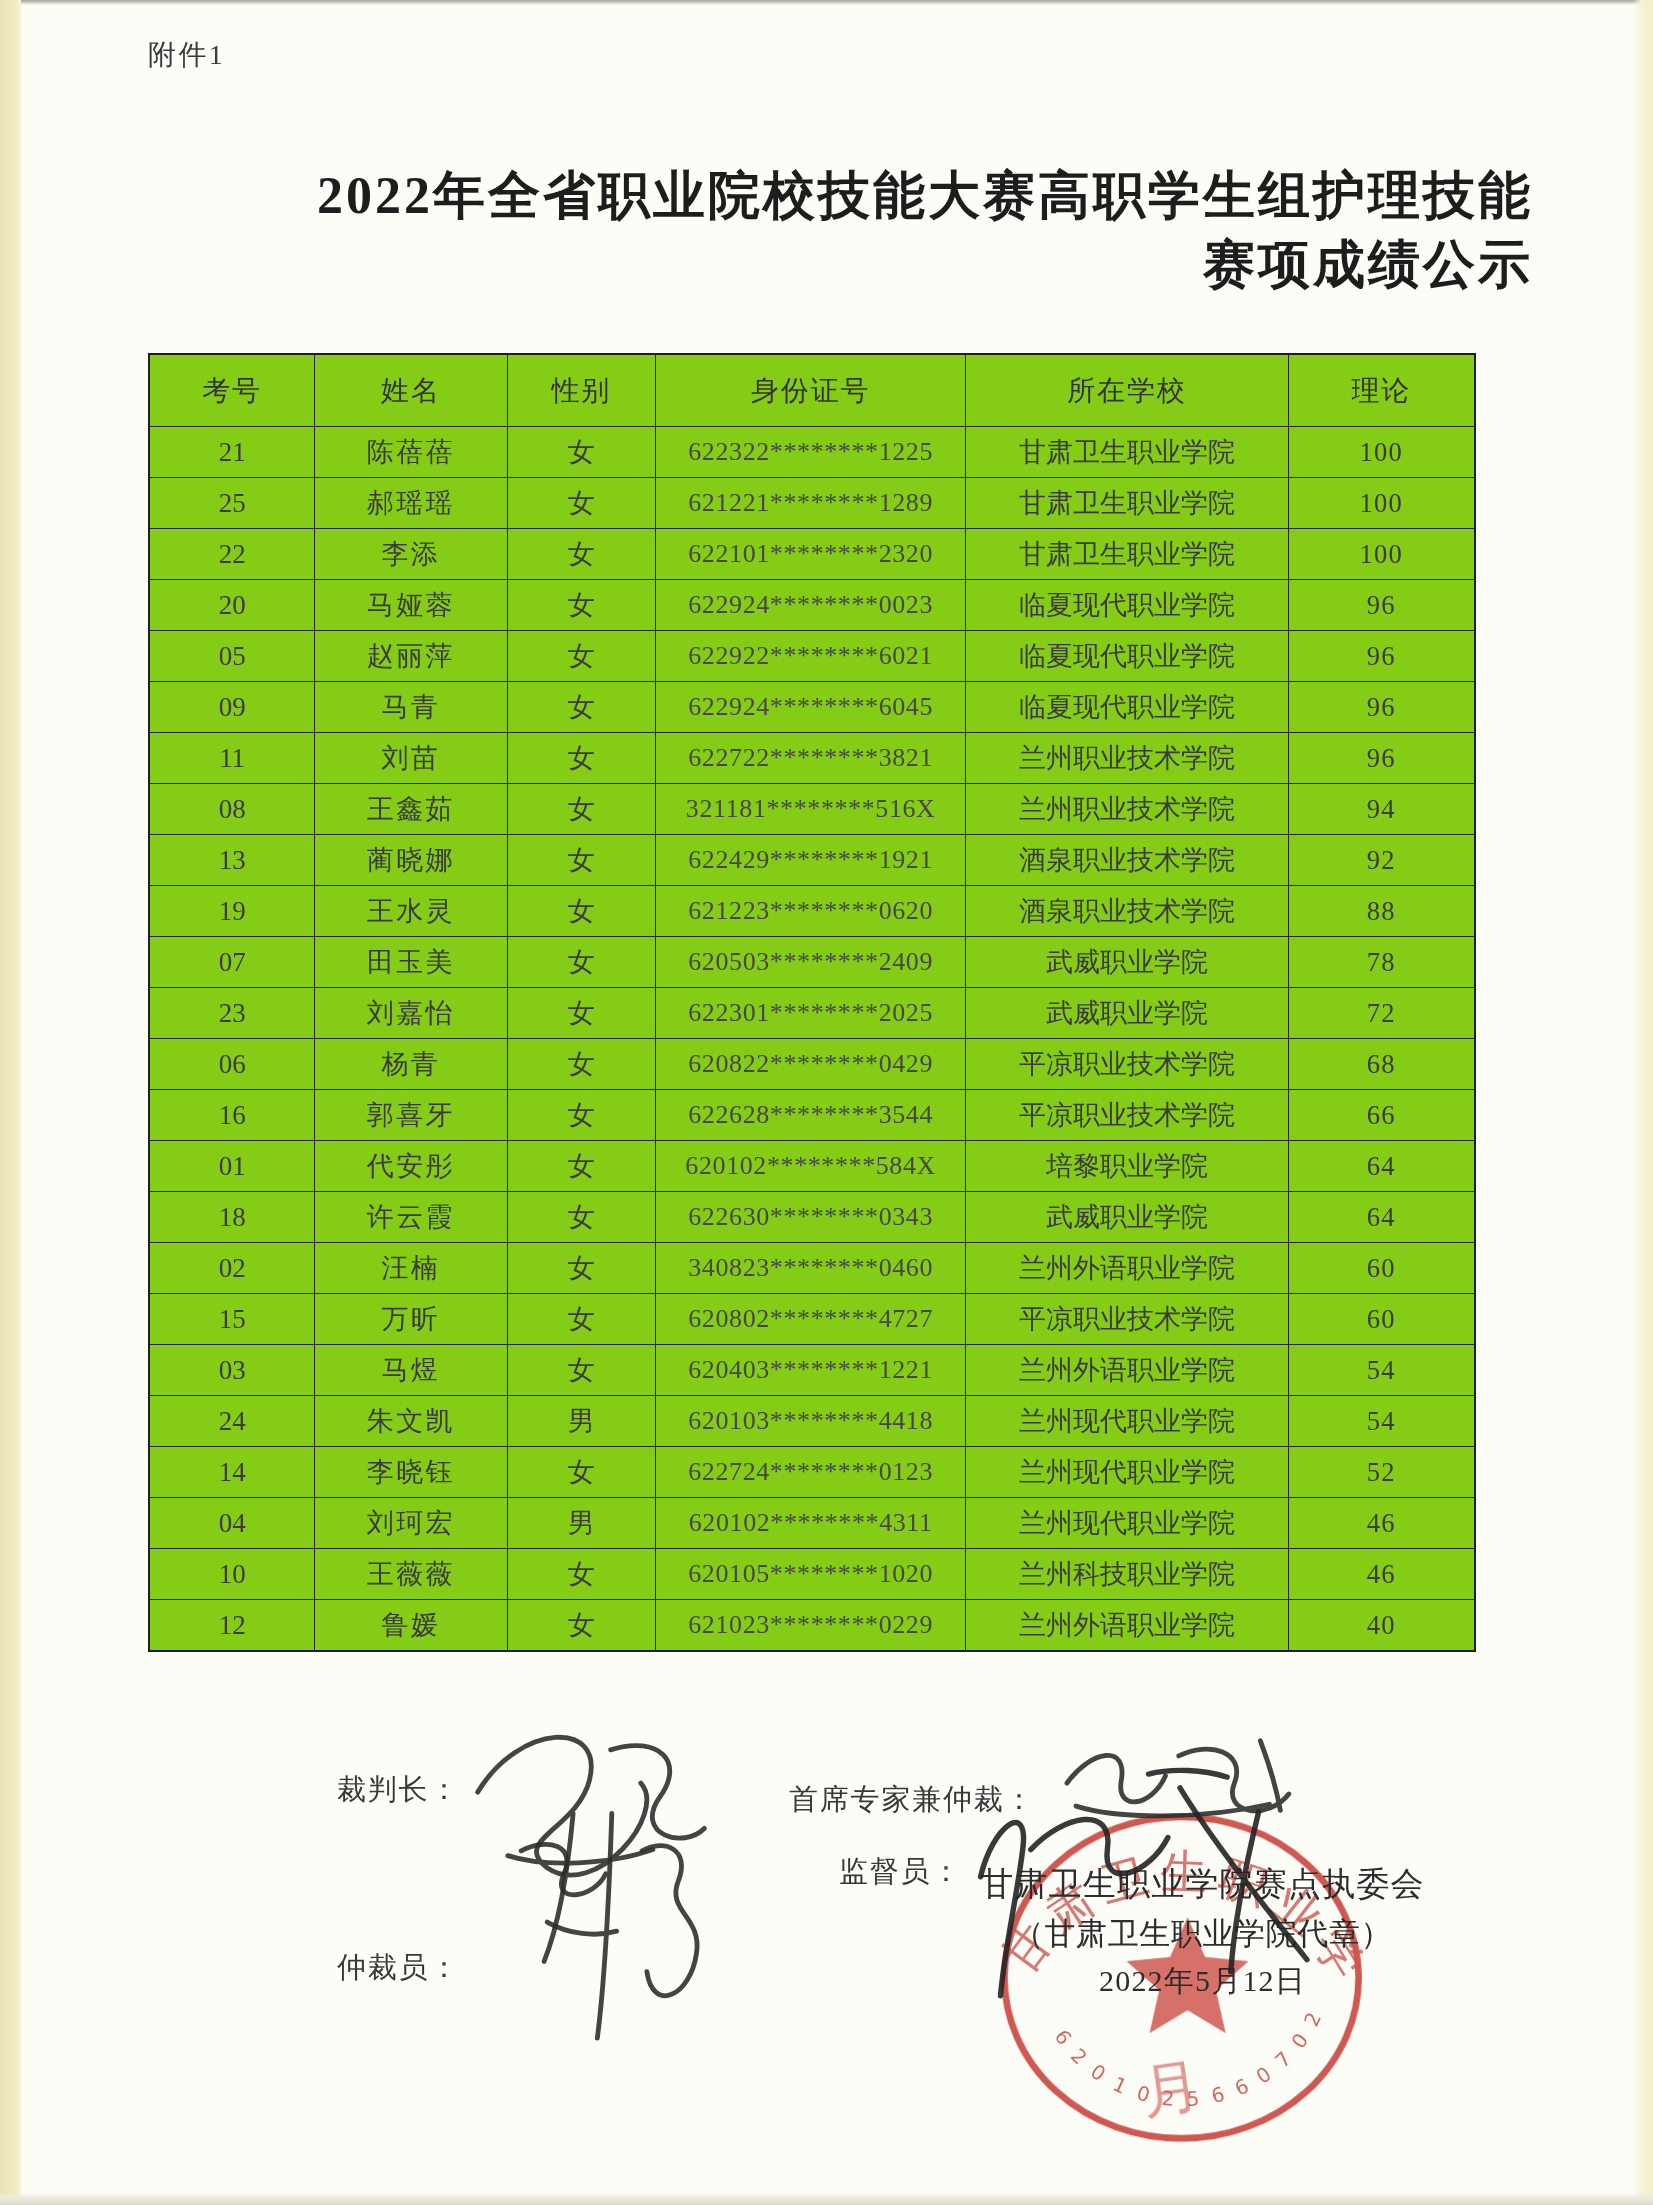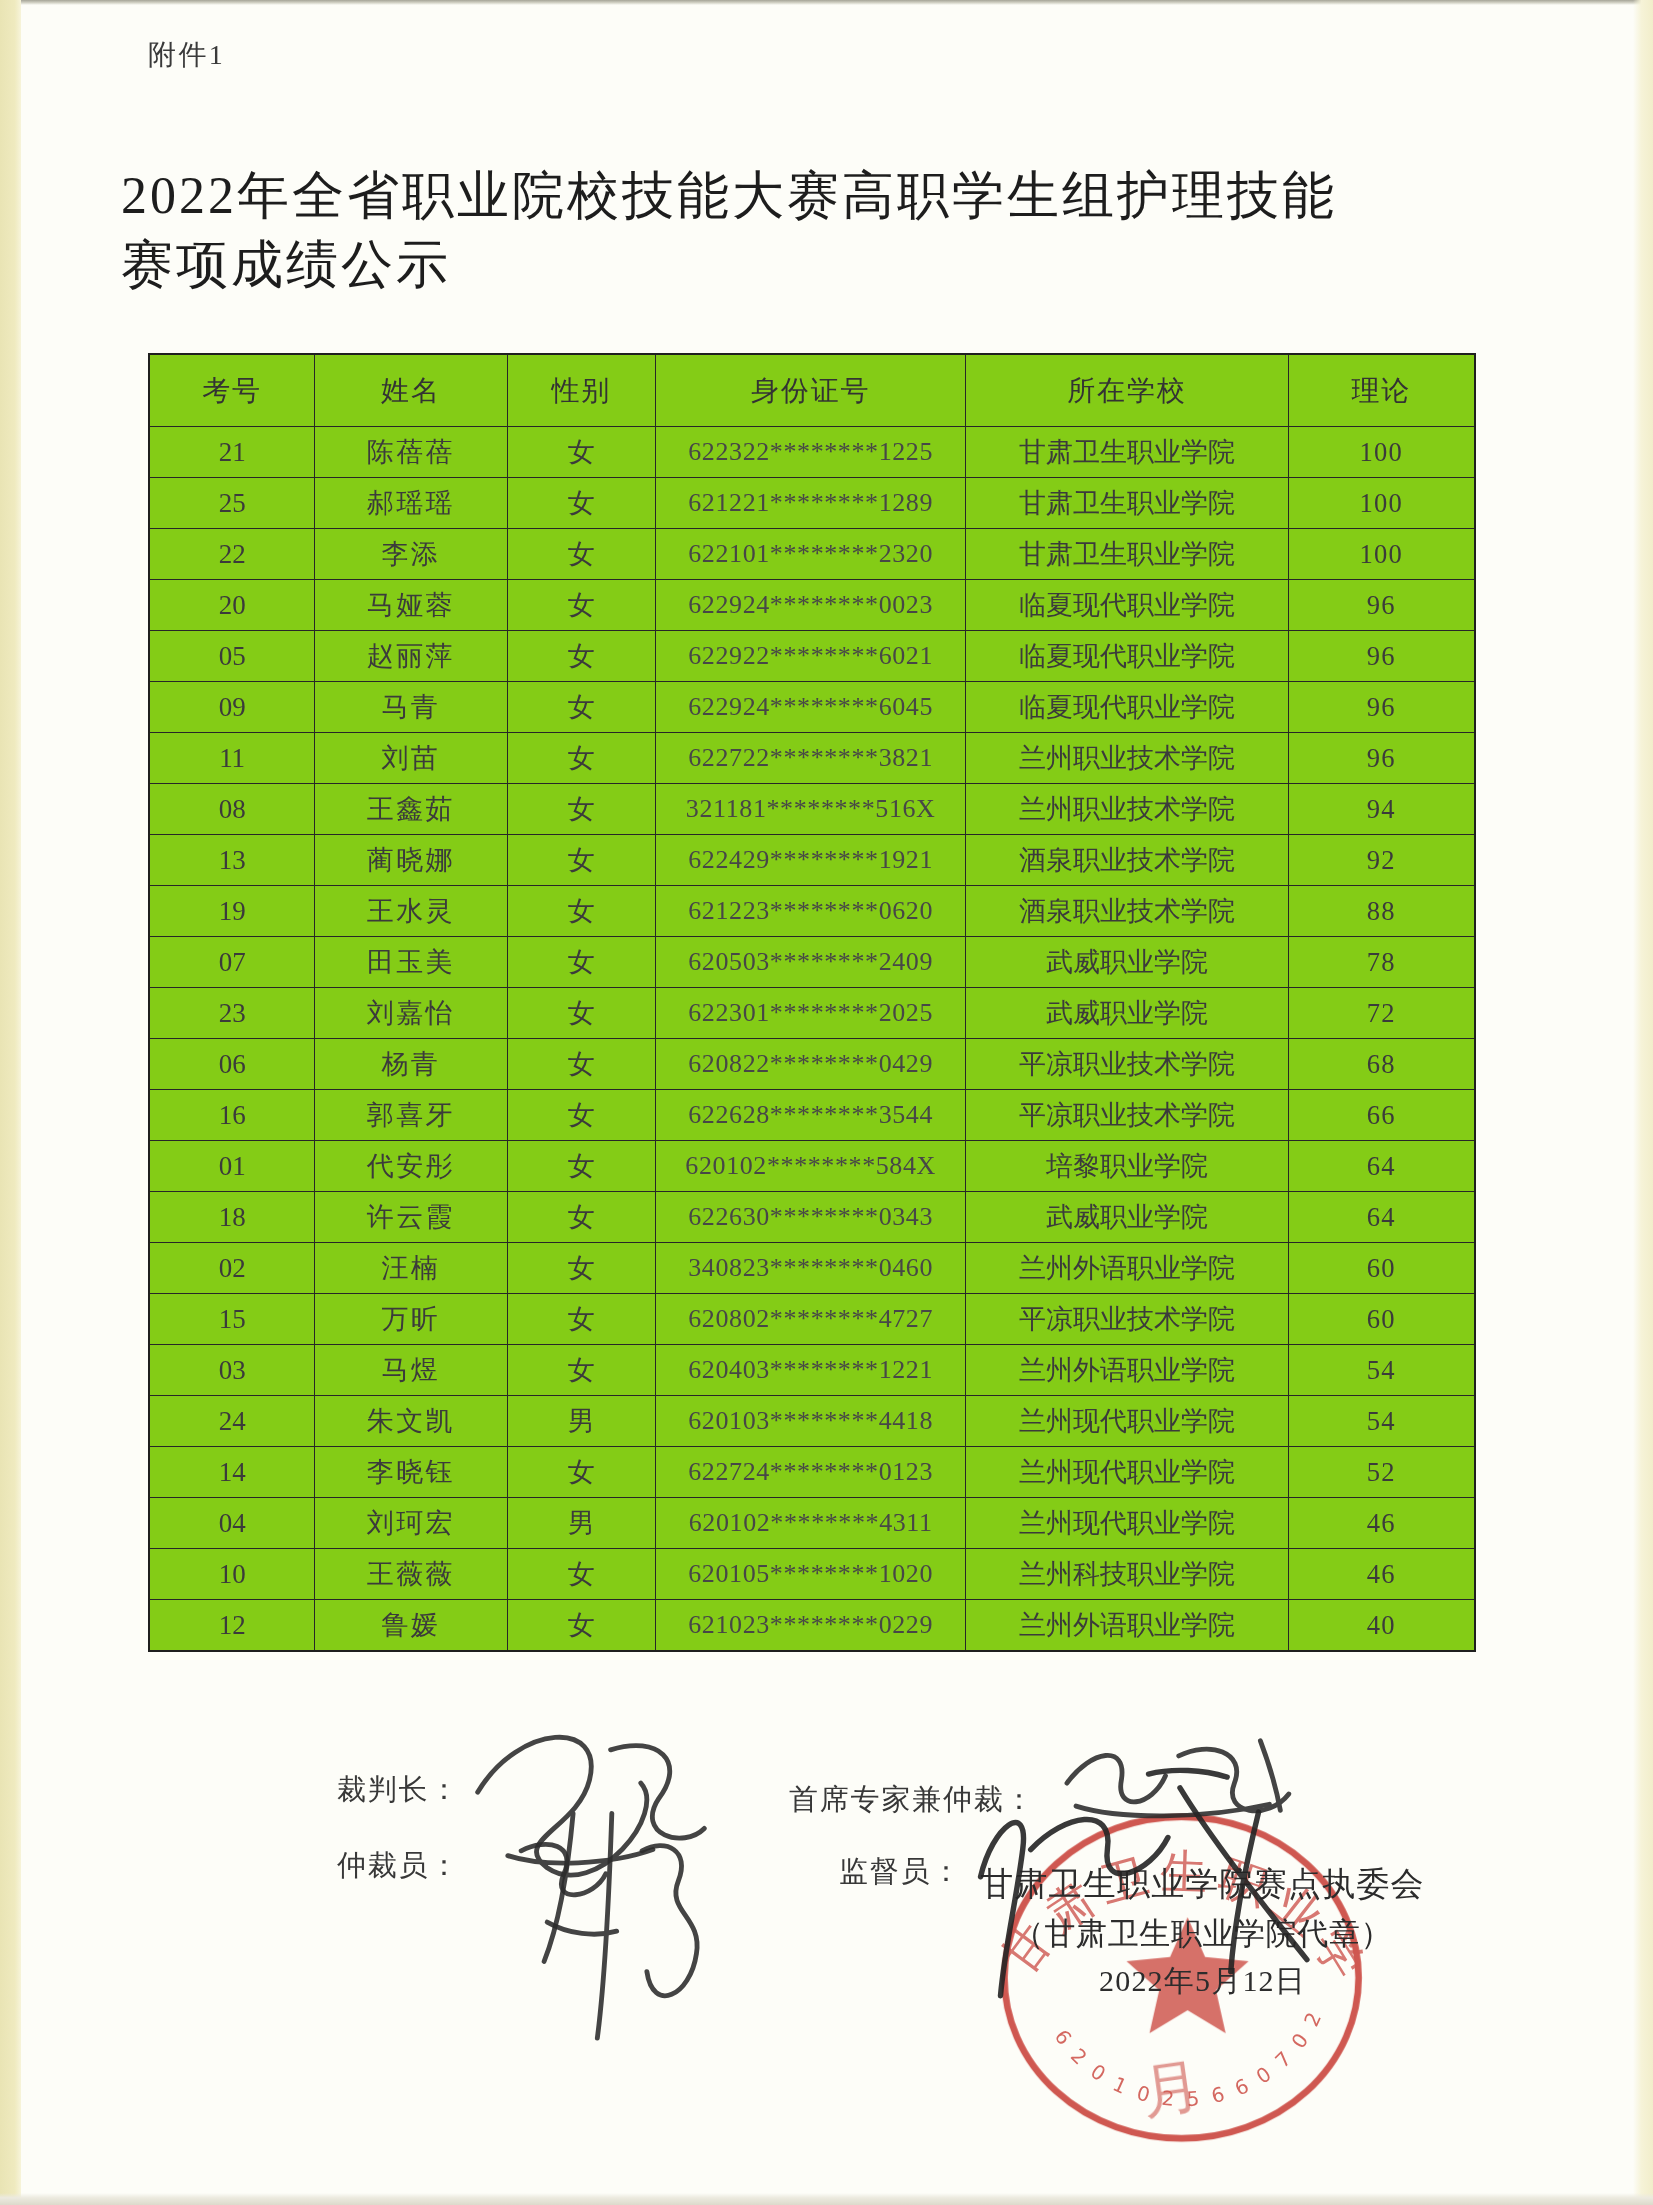--- a/index.html
+++ b/index.html
@@ -12,42 +12,42 @@
   
   .edge-left{position:absolute;left:0;top:0;width:20.6px;height:2205px;
     background:linear-gradient(90deg,#e9e4b4 0%,#efeabf 70%,#f7f4da 100%);}
   .edge-right{position:absolute;right:0;top:0;width:20.6px;height:2205px;
     background:linear-gradient(270deg,#f1edc9 0%,#f6f3d8 60%,rgba(255,255,255,0) 100%);}
   .edge-top{position:absolute;left:0;top:0;width:1654px;height:5.4px;
     background:linear-gradient(180deg,#8f8e7f 0%,#c9c8ba 55%,rgba(255,255,255,0) 100%);opacity:.8;}
   .edge-bottom{position:absolute;left:0;bottom:0;width:1654px;height:12px;
     background:linear-gradient(0deg,#dcdacb 0%,#eceadf 60%,rgba(255,255,255,0) 100%);}
   .attachment{position:absolute;left:148px;top:36px;font-size:28px;letter-spacing:2.4px;color:#3a3a3a;}
-  .title{position:absolute;left:121px;top:162px;width:1412px;text-align:left;
-    font-size:52px;font-weight:400;color:#1d1d1d;letter-spacing:3px;line-height:1.32;}
+  .title{position:absolute;left:121px;top:162px;width:1412px;text-align:right;
+    font-size:52px;font-weight:700;color:#1d1d1d;letter-spacing:3px;line-height:1.32;}
   
   table.scores{position:absolute;left:148px;top:353px;width:1328px;
     border-collapse:collapse;table-layout:fixed;background:#84cc16;}
   table.scores col.c1{width:12.5%;} table.scores col.c2{width:14.5%;}
   table.scores col.c3{width:11.2%;} table.scores col.c4{width:23.4%;}
   table.scores col.c5{width:24.3%;} table.scores col.c6{width:14.1%;}
   table.scores th,table.scores td{
     border:1.8px solid #272727;text-align:center;vertical-align:middle;
     padding:0;overflow:hidden;white-space:nowrap;}
   table.scores{border:2.4px solid #1f1f1f;}
   table.scores th{height:71px;font-size:28px;font-weight:400;letter-spacing:1.8px;color:#333;}
   table.scores td{height:50px;font-size:27px;color:#3b3b3b;}
   table.scores td.idnum{font-size:26px;letter-spacing:0.6px;color:#474747;}
   table.scores td.score{font-size:26.6px;letter-spacing:1.2px;}
   table.scores td.name{letter-spacing:2.4px;}
   
   .sig-label{position:absolute;font-size:29px;letter-spacing:1.8px;color:#383838;white-space:nowrap;}
   #lbl-chief-judge{left:337px;top:1770px;}
   #lbl-chief-expert{left:789px;top:1780px;}
-  #lbl-arbitrator{left:337px;top:1846px;}
+  #lbl-arbitrator{left:337px;top:1948px;}
   #lbl-supervisor{left:839px;top:1852px;}
   
   .footer-block{position:absolute;left:970px;top:1862px;width:465px;text-align:center;z-index:5;}
   .footer-line1{font-size:33px;letter-spacing:1.2px;color:#2c2c2c;}
   .footer-line2{font-size:31px;letter-spacing:0.6px;color:#2c2c2c;margin-top:6px;}
   .footer-line3{font-size:30px;letter-spacing:1.2px;color:#2c2c2c;margin-top:6px;}
   .stamp-svg{position:absolute;left:979px;top:1792px;z-index:4;}
   .sign-svg{position:absolute;left:0;top:0;z-index:6;}
 </style>
 </head>

